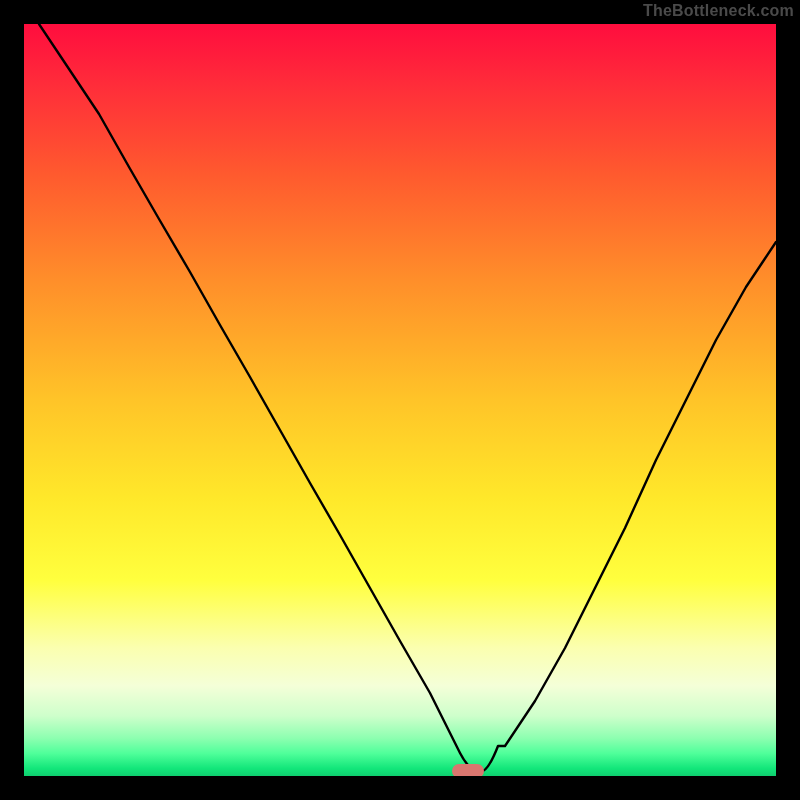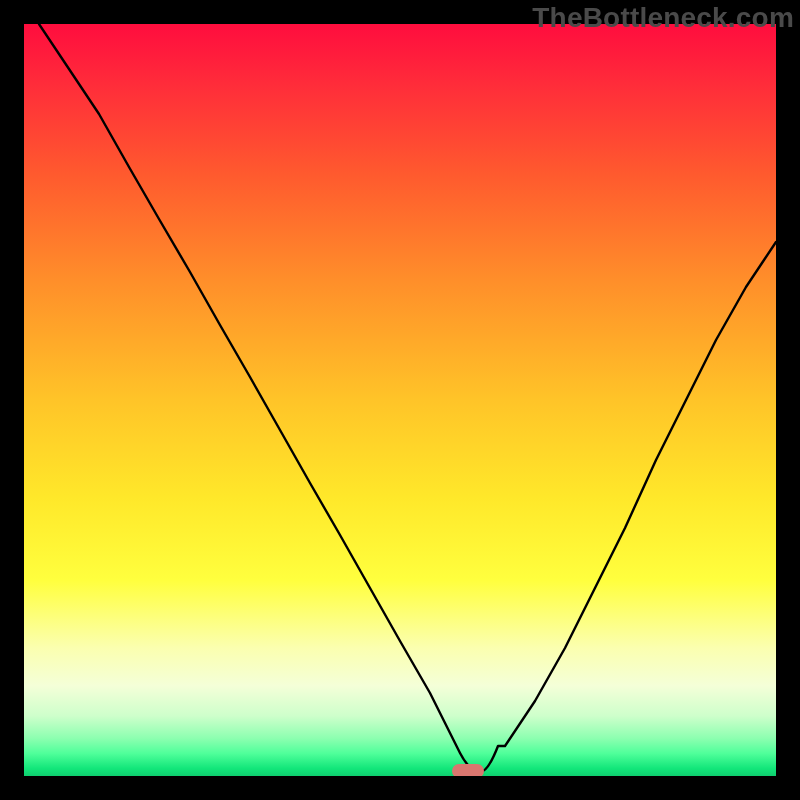--- a/index.html
+++ b/index.html
@@ -49,21 +49,21 @@
       #4fff9a 97%,
       #12e67a 99%,
       #0fcf6f 100%
     );
   }
   .watermark {
     position: absolute;
     top: 2px;
     right: 6px;
     color: #4a4a4a;
-    font-size: 28px;
+    font-size: 16px;
     font-weight: 600;
     letter-spacing: 0.2px;
     user-select: none;
   }
   .curve-svg {
     position: absolute;
     left: 0;
     top: 0;
     width: 100%;
     height: 100%;

